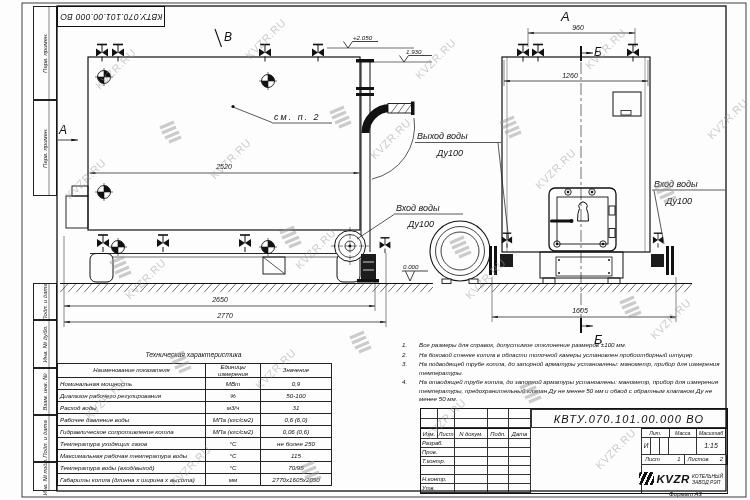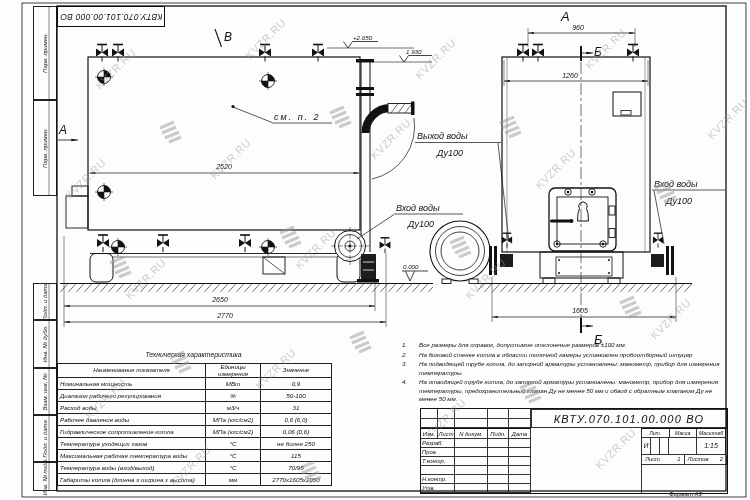--- a/index.html
+++ b/index.html
@@ -236,20 +236,30 @@
       <div class="rowflex" style="height:9.5px;">
         <div style="width:43px;padding:0 3px;justify-content:space-between;">
           <span>Лист</span>
           <span>1</span>
         </div>
         <div style="width:43px;padding:0 3px;justify-content:space-between;">
           <span>Листов</span>
           <span>2</span>
         </div>
       </div>
+      <div class="rowflex" style="height:28.5px;">
+        <div style="width:86px;justify-content:center;gap:2px;border-bottom:none;">
+          <div class="logo-mark"></div>
+          <div class="kvzr">KVZR</div>
+          <div style="display:flex;flex-direction:column;">
+            <div class="company">КОТЕЛЬНЫЙ</div>
+            <div class="company">ЗАВОД РЭП</div>
+          </div>
+        </div>
+      </div>
     </div>
   </div>
 
   <div class="format">Формат  А3</div>
 
   <svg class="overlay" width="750" height="500" viewBox="0 0 750 500">
     <defs>
       <marker id="ar" viewBox="0 0 12 12" refX="11" refY="6" markerWidth="10" markerHeight="10" orient="auto-start-reverse">
         <path d="M1,4.2 L11,6 L1,7.8 Z" fill="#111"></path>
       </marker>

